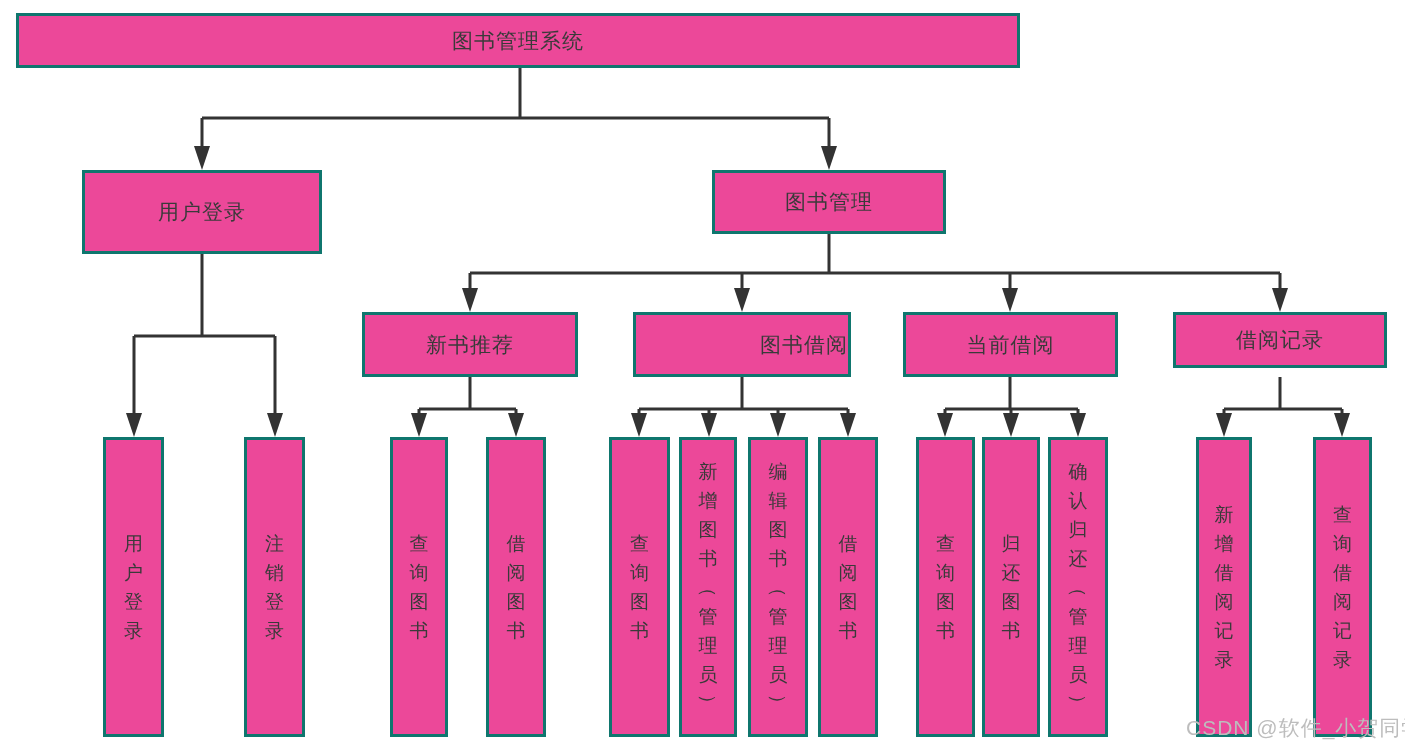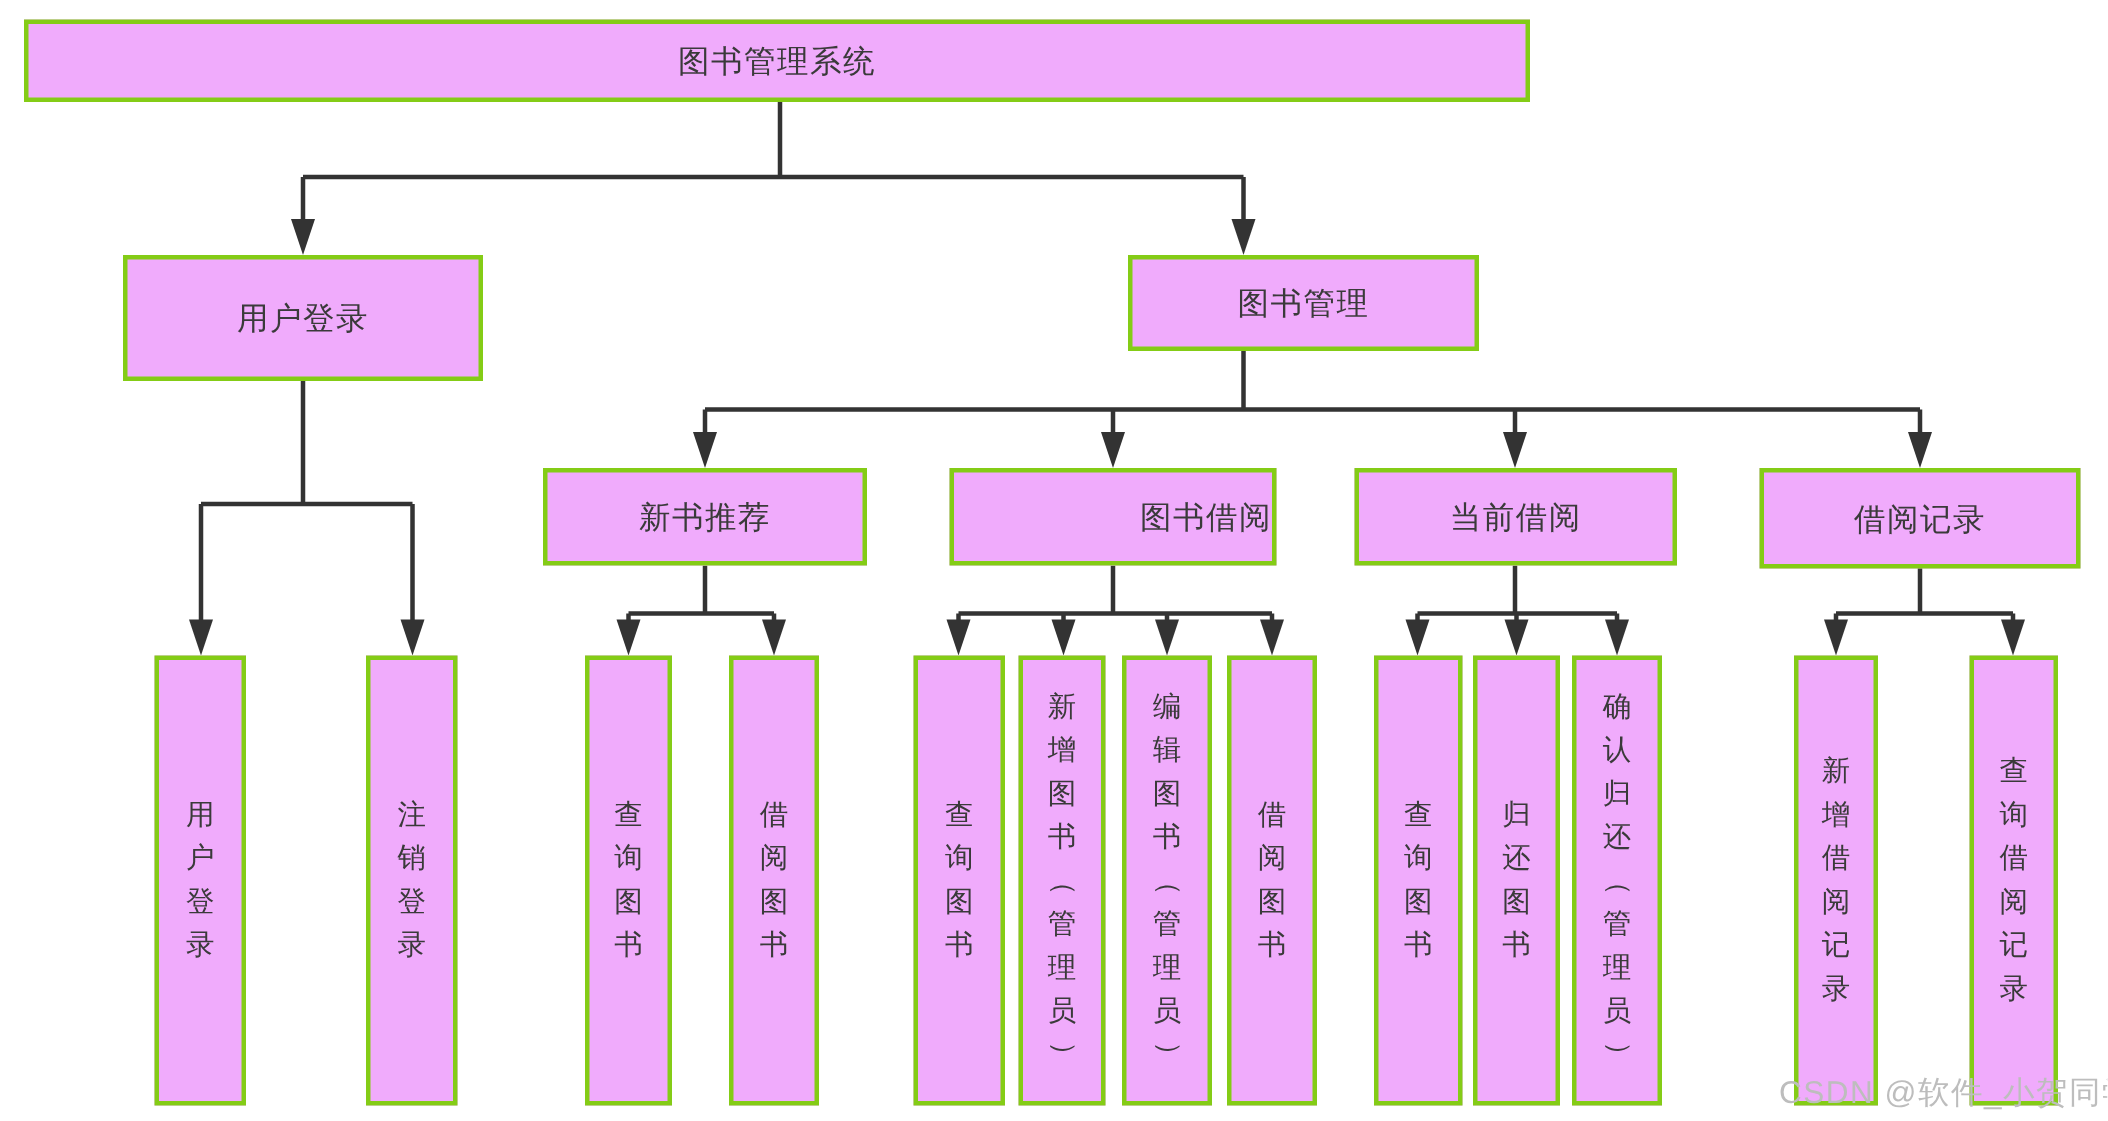--- a/index.html
+++ b/index.html
@@ -7,22 +7,22 @@
     position:relative;
     width:1405px;height:747px;
     background:#ffffff;
     font-family:"Liberation Sans", sans-serif;
     overflow:hidden;
   }
   #connectors{position:absolute;left:0;top:0;z-index:1;}
   .node{
     position:absolute;
     box-sizing:border-box;
-    border:3px solid #84cc16;
-    background:#f0abfc;
+    border:3px solid #0f766e;
+    background:#ec4899;
     display:flex;align-items:center;justify-content:center;
     color:#3a3a3a;
     z-index:2;
   }
   .hnode{font-size:21px;letter-spacing:1px;}
   .root{font-size:21px;letter-spacing:1px;}
   .leaf{top:437px;height:300px;}
   .vtext{
     display:flex;flex-direction:column;align-items:center;justify-content:center;
     font-size:19px;color:#3a3a3a;width:100%;height:100%;
@@ -73,34 +73,34 @@
     </g>
   </svg>
 
   <div class="node root" style="left:16px;top:13px;width:1004px;height:55px;">
     <span>图书管理系统</span>
   </div>
 
   <div class="node hnode" style="left:82px;top:170px;width:240px;height:84px;">
     <span>用户登录</span>
   </div>
-  <div class="node hnode" style="left:752px;top:170px;width:234px;height:64px;align-items:center;">
+  <div class="node hnode" style="left:712px;top:170px;width:234px;height:64px;align-items:center;">
     <span>图书管理</span>
   </div>
 
   <div class="node hnode" style="left:362px;top:312px;width:216px;height:65px;">
     <span>新书推荐</span>
   </div>
   <div class="node hnode" style="left:633px;top:312px;width:218px;height:65px;justify-content:flex-end;">
     <span>图书借阅</span>
   </div>
   <div class="node hnode" style="left:903px;top:312px;width:215px;height:65px;">
     <span>当前借阅</span>
   </div>
-  <div class="node hnode" style="left:1173px;top:312px;width:214px;height:67px;text-align:center;">
+  <div class="node hnode" style="left:1173px;top:312px;width:214px;height:56px;text-align:center;">
     <span>借阅记录</span>
   </div>
 
   <div class="node leaf" style="left:103px;width:61px;">
     <div class="vtext">
         <span class="vchar">用</span>
         <span class="vchar">户</span>
         <span class="vchar">登</span>
         <span class="vchar">录</span>
       </div>

